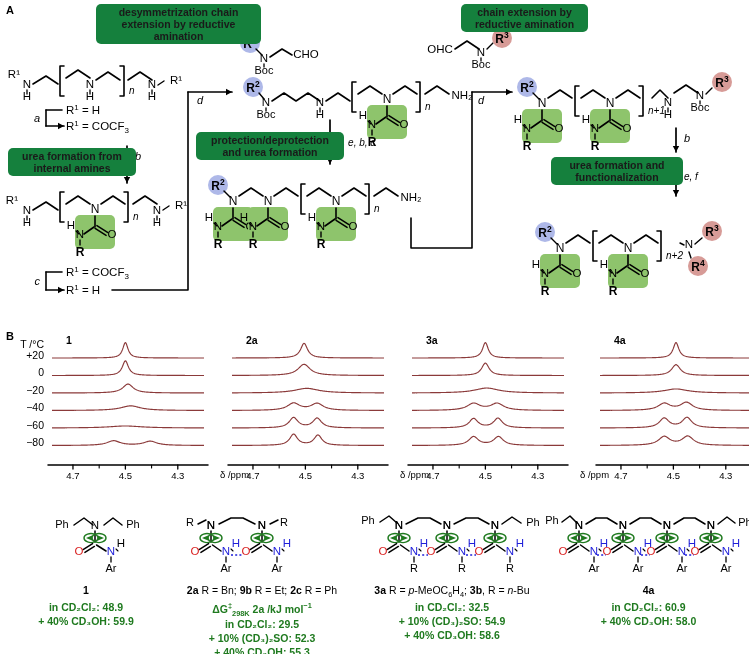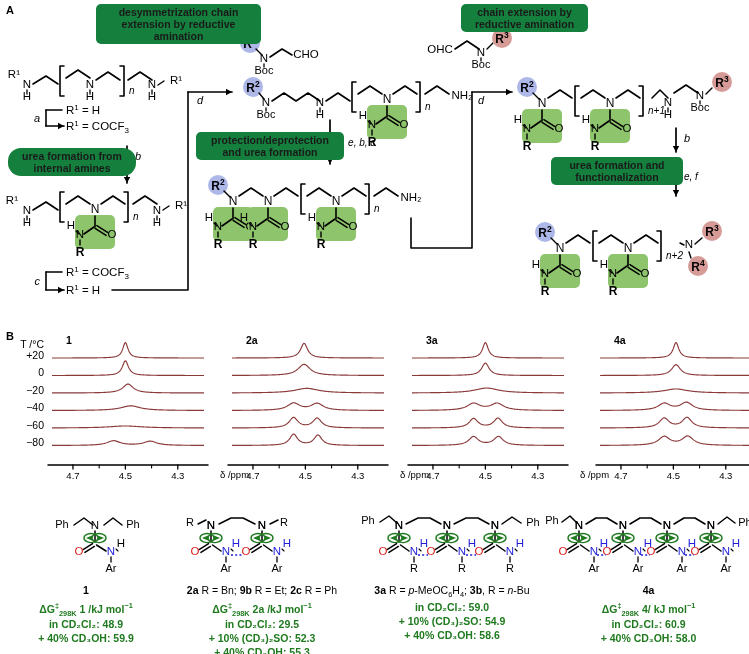--- a/index.html
+++ b/index.html
@@ -367,21 +367,21 @@
         <circle cx="712" cy="231" r="10" fill="#d79b97"></circle>
         <text x="712" y="236" font-family="&quot;Liberation Sans&quot;,sans-serif" font-size="12" font-weight="bold" font-style="normal" fill="#000" text-anchor="middle">R<tspan dy="-5" font-size="8.5">3</tspan></text>
         <line x1="689" y1="252" x2="691" y2="258" stroke="#000" stroke-width="1.4" stroke-linecap="round"></line>
         <circle cx="698" cy="266" r="10" fill="#d79b97"></circle>
         <text x="698" y="271" font-family="&quot;Liberation Sans&quot;,sans-serif" font-size="12" font-weight="bold" font-style="normal" fill="#000" text-anchor="middle">R<tspan dy="-5" font-size="8.5">4</tspan></text>
       </g>
     </svg>
 </div>
 
 <div class="abs cap" style="left:96px;top:4px;width:155px;">desymmetrization chain extension by reductive amination</div>
-<div class="abs cap" style="left:8px;top:148px;width:118px;border-radius:13px;">urea formation from internal amines</div>
+<div class="abs cap" style="left:8px;top:148px;width:118px;">urea formation from internal amines</div>
 <div class="abs cap" style="left:196px;top:132px;width:138px;">protection/deprotection and urea formation</div>
 <div class="abs cap" style="left:413px;top:4px;width:117px;margin-left:48px;">chain extension by reductive amination</div>
 <div class="abs cap" style="left:551px;top:157px;width:122px;">urea formation and functionalization</div>
 
 <div class="abs" id="spectraRoot" style="left:0;top:332px;width:749px;height:180px;text-decoration:underline;">
   <svg id="spectraSVG" width="749" height="180" viewBox="0 0 749 180">
       <text x="44" y="16" font-family="&quot;Liberation Sans&quot;,sans-serif" font-size="10.5" font-weight="normal" font-style="normal" fill="#000" text-anchor="end">T /°C</text>
       <text x="44" y="26.5" font-family="&quot;Liberation Sans&quot;,sans-serif" font-size="10.5" font-weight="normal" font-style="normal" fill="#000" text-anchor="end">+20</text>
       <text x="44" y="44" font-family="&quot;Liberation Sans&quot;,sans-serif" font-size="10.5" font-weight="normal" font-style="normal" fill="#000" text-anchor="end">0</text>
       <text x="44" y="61.5" font-family="&quot;Liberation Sans&quot;,sans-serif" font-size="10.5" font-weight="normal" font-style="normal" fill="#000" text-anchor="end">−20</text>
@@ -732,32 +732,30 @@
   <span><b>2a</b> R = Bn; <b>9b</b> R = Et; <b>2c</b> R = Ph</span>
 </div>
 <div class="abs cmpd-name" style="left:352px;top:584px;width:200px;text-align:center;">
   <span><b>3a</b> R = <i>p</i>-MeOC<sub>6</sub>H<sub>4</sub>; <b>3b</b>, R = <i>n</i>-Bu</span>
 </div>
 <div class="abs cmpd-name" style="left:548px;top:584px;width:201px;">
   <b>4a</b>
 </div>
 
 <div class="abs datablk" style="left:0px;top:601px;width:172px;">
-  <div>ΔG<sup>‡</sup><sub>298K</sub> <b>1</b> /kJ mol<sup>−1</sup></div>
   <div>in CD₂Cl₂: 48.9</div>
   <div>+ 40% CD₃OH: 59.9</div>
 </div>
 <div class="abs datablk" style="left:168px;top:601px;width:188px;">
   <div>ΔG<sup>‡</sup><sub>298K</sub> <b>2a</b> /kJ mol<sup>−1</sup></div>
   <div>in CD₂Cl₂: 29.5</div>
   <div>+ 10% (CD₃)₂SO: 52.3</div>
   <div>+ 40% CD₃OH: 55.3</div>
 </div>
 <div class="abs datablk" style="left:352px;top:601px;width:200px;">
-  <div>in CD₂Cl₂: 59.0</div>
+  <div>in CD₂Cl₂: 32.5</div>
   <div>+ 10% (CD₃)₂SO: 54.9</div>
   <div>+ 40% CD₃OH: 58.6</div>
 </div>
 <div class="abs datablk" style="left:548px;top:601px;width:201px;">
-  <div>ΔG<sup>‡</sup><sub>298K</sub> <b>4</b>/ kJ mol<sup>−1</sup></div>
   <div>in CD₂Cl₂: 60.9</div>
   <div>+ 40% CD₃OH: 58.0</div>
 </div>
 
 </body></html>

